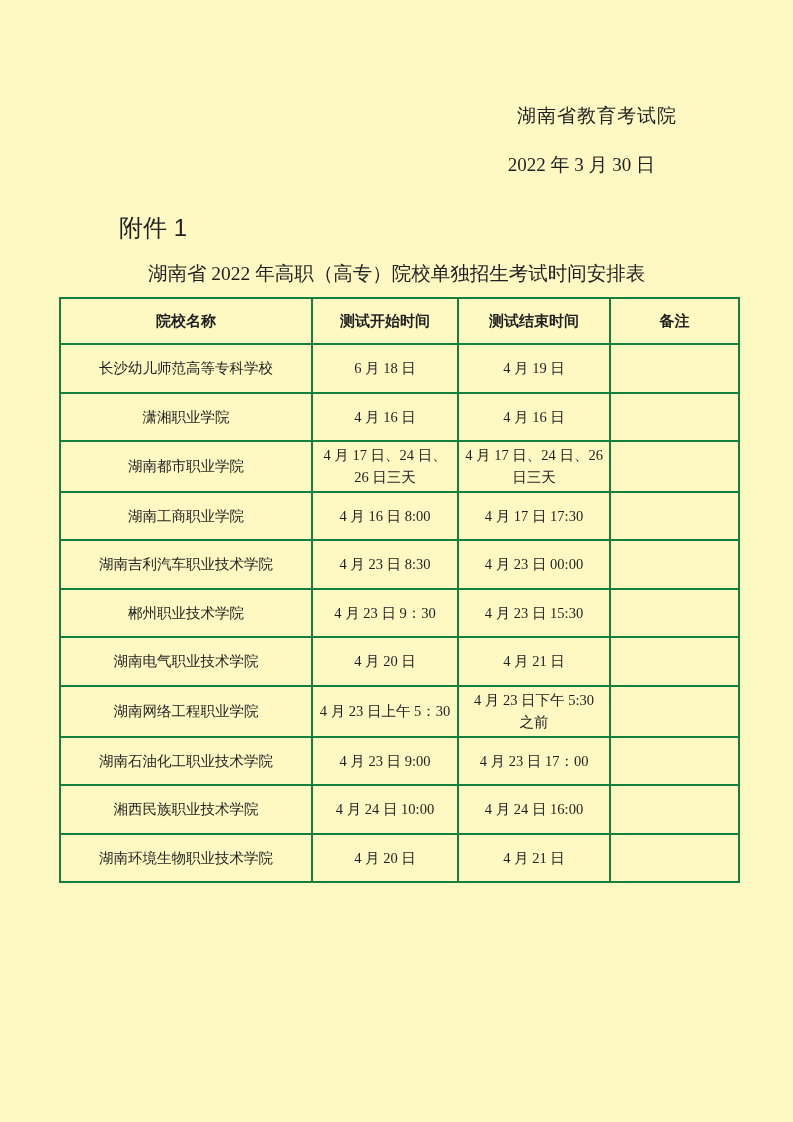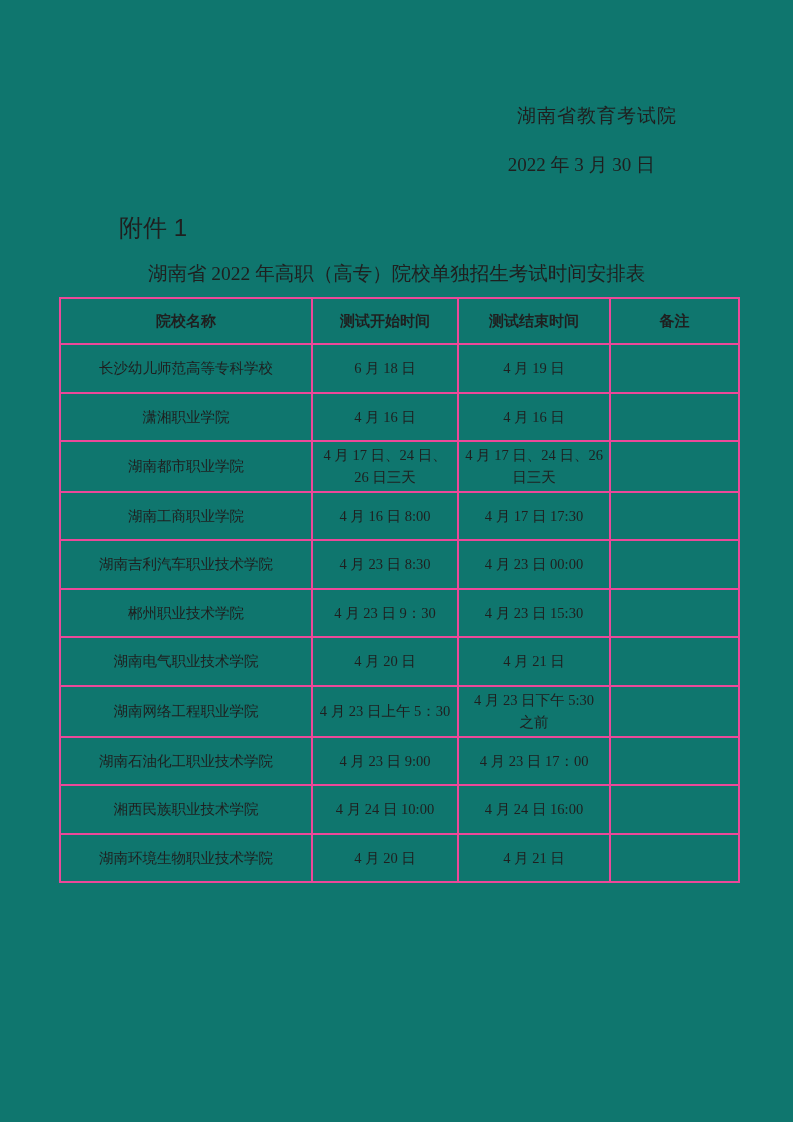--- a/index.html
+++ b/index.html
@@ -1,21 +1,21 @@
 <!DOCTYPE html>
 <html><head>
 <meta charset="utf-8">
 <style>
   html, body { margin: 0; padding: 0; background: #888; }
   .page {
     position: relative;
     width: 793px;
     height: 1122px;
     margin: 0 auto;
-    background: #0f766e;
+    background: #fef9c3;
     font-family: "Liberation Serif", "DejaVu Serif", serif;
     color: #1f1f1f;
     overflow: hidden;
   }
   .issuer {
     position: absolute;
     top: 103px;
     right: 116px;
     font-size: 19px;
     letter-spacing: 1px;
@@ -46,21 +46,21 @@
   }
   table.exam-table {
     position: absolute;
     top: 297px;
     left: 59px;
     width: 679px;
     border-collapse: collapse;
     table-layout: fixed;
   }
   .exam-table th, .exam-table td {
-    border: 2px solid #ec4899;
+    border: 2px solid #15803d;
     text-align: center;
     vertical-align: middle;
     padding: 2px 6px;
     box-sizing: border-box;
     overflow: hidden;
   }
   .exam-table th {
     font-size: 15px;
     font-weight: bold;
     height: 46px;

